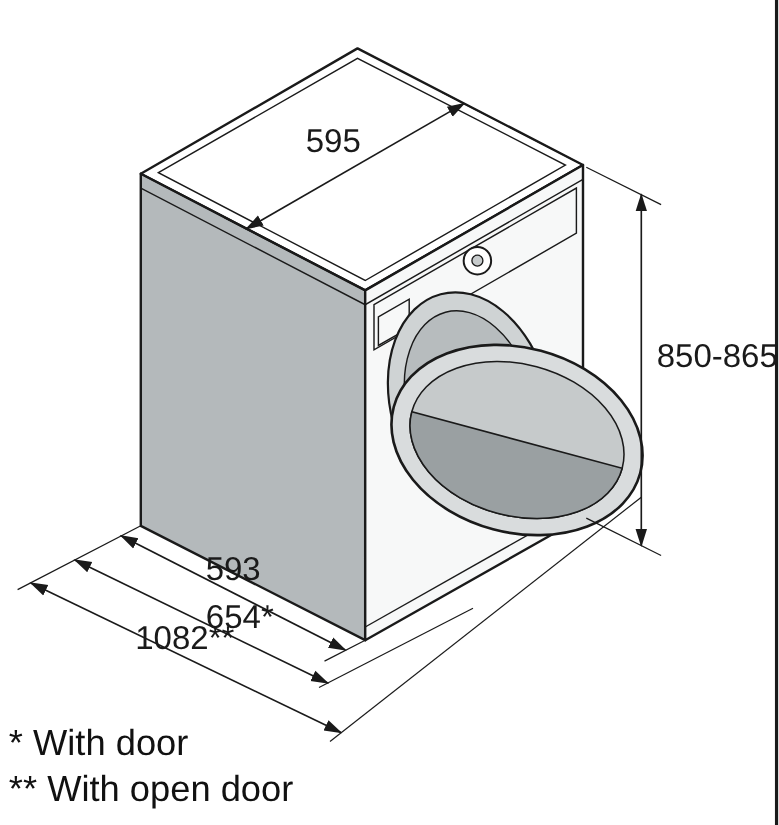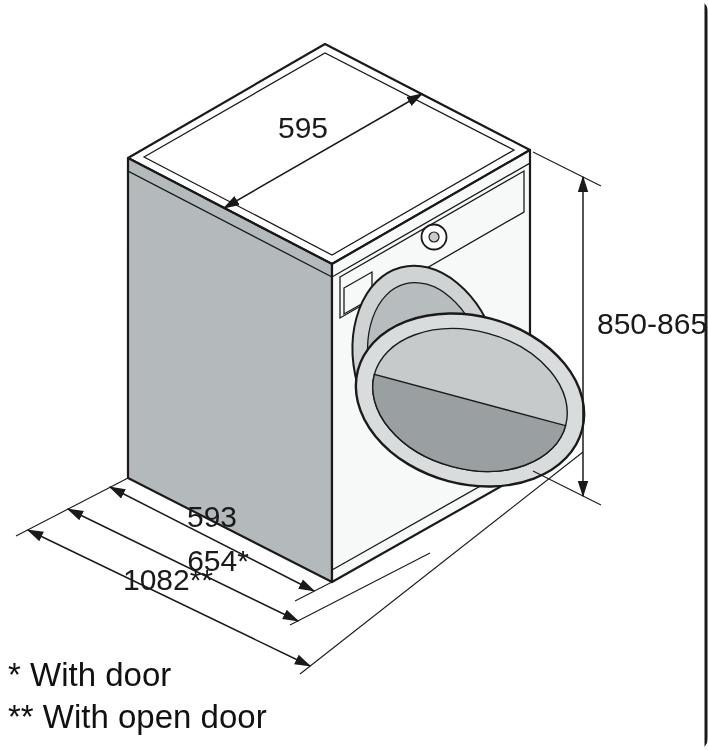--- a/index.html
+++ b/index.html
@@ -3,21 +3,20 @@
 <meta charset="utf-8">
 <style>
   html, body { margin: 0; padding: 0; background: #ffffff; }
   .stage {
     position: relative;
     width: 708px;
     height: 750px;
     background: #ffffff;
     overflow: hidden;
     font-family: "Liberation Sans", sans-serif;
-    border-radius: 12px;
   }
   svg { display: block; }
   .outline  { stroke: #1a1a1a; stroke-width: 2.2; stroke-linejoin: round; }
   .thin     { stroke: #1a1a1a; stroke-width: 1.3; fill: none; }
   .ext      { stroke: #1a1a1a; stroke-width: 1.1; fill: none; }
   .dimline  { stroke: #1a1a1a; stroke-width: 1.5; fill: none; }
   .dim-text {
     font-family: "Liberation Sans", sans-serif;
     font-size: 30px;
     fill: #1a1a1a;

